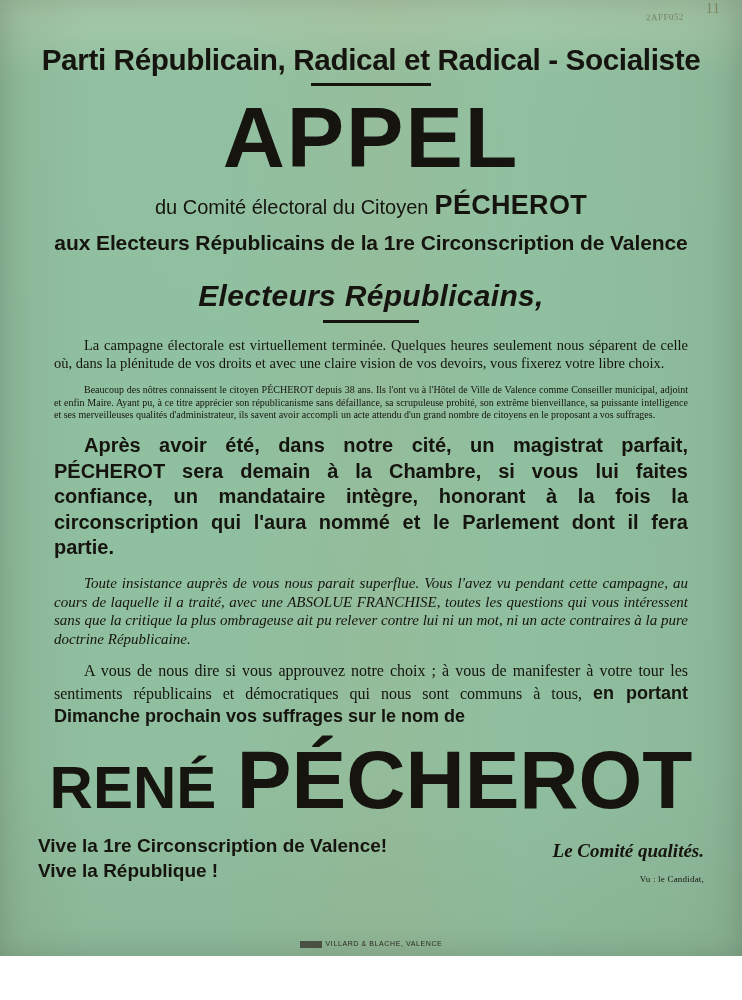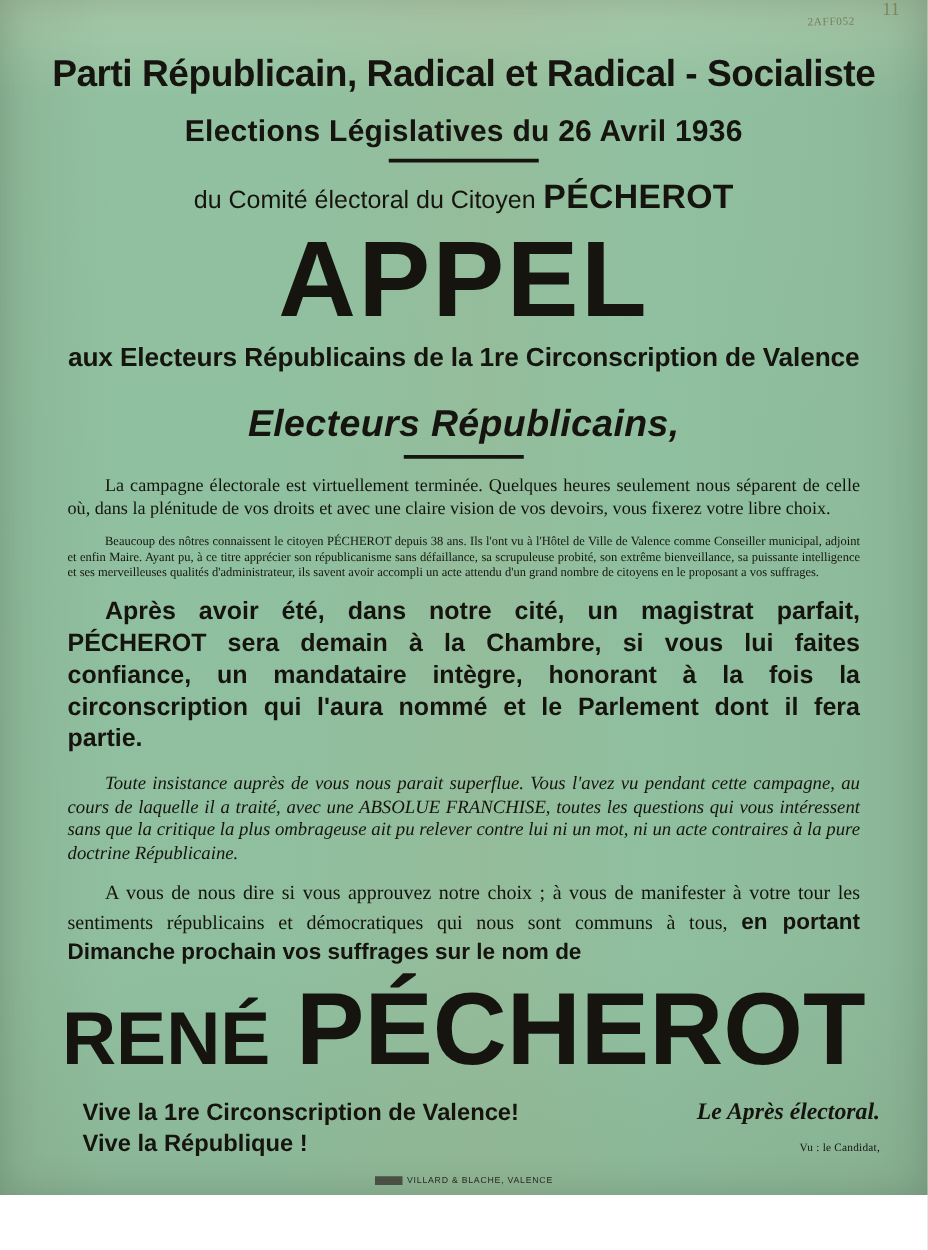--- a/index.html
+++ b/index.html
@@ -163,25 +163,24 @@
     line-height: 0.95;
     letter-spacing: 0px;
     margin-top: 8px;
     text-align: center;
   }
   .l-rene .first { font-size: 60px; }
   .l-rene .last { font-size: 82px; }
 
   .footer {
     display: flex;
-    align-items: flex-start;
+    align-items: flex-end;
     justify-content: space-between;
     margin-top: 16px;
     padding: 0 6px;
-    margin-left: 28px;
   }
   .vive {
     font-family: "Liberation Sans", sans-serif;
     font-weight: bold;
     font-size: 19px;
     line-height: 1.3;
     text-align: left;
   }
   .signature {
     text-align: right;
@@ -231,29 +230,28 @@
 <div class="poster">
   <div class="edge-shadow"></div>
 
   <div class="archive-mark">2AFF052</div>
   <div class="archive-num">11</div>
 
   <div class="paper ink">
 
     <div class="center l-party">Parti Républicain, Radical et Radical - Socialiste</div>
 
-    <div class="center l-elections">Elections Législatives du 26 Avril 1936</div>
     <div class="rule"></div>
+
+    <div class="center l-appel">APPEL</div>
 
     <div class="center l-comite">
       <span class="small">du Comité électoral du Citoyen</span>
       <span class="name">PÉCHEROT</span>
     </div>
-
-    <div class="center l-appel">APPEL</div>
 
     <div class="center l-aux">aux Electeurs Républicains de la 1re Circonscription de Valence</div>
 
     <div class="center l-electeurs">Electeurs Républicains,</div>
     <div class="rule short"></div>
 
     <div class="body-text">
       <p class="para p1">La campagne électorale est virtuellement terminée. Quelques heures seulement nous séparent de celle où, dans la plénitude de vos droits et avec une claire vision de vos devoirs, vous fixerez votre libre choix.</p>
       <p class="para p2">Beaucoup des nôtres connaissent le citoyen PÉCHEROT depuis 38 ans. Ils l'ont vu à l'Hôtel de Ville de Valence comme Conseiller municipal, adjoint et enfin Maire. Ayant pu, à ce titre apprécier son républicanisme sans défaillance, sa scrupuleuse probité, son extrême bienveillance, sa puissante intelligence et ses merveilleuses qualités d'administrateur, ils savent avoir accompli un acte attendu d'un grand nombre de citoyens en le proposant a vos suffrages.</p>
       <p class="para p3">Après avoir été, dans notre cité, un magistrat parfait, PÉCHEROT sera demain à la Chambre, si vous lui faites confiance, un mandataire intègre, honorant à la fois la circonscription qui l'aura nommé et le Parlement dont il fera partie.</p>
@@ -265,21 +263,21 @@
       <span class="first">RENÉ</span>
       <span class="last">PÉCHEROT</span>
     </div>
 
     <div class="footer">
       <div class="vive">
         <div>Vive la 1re Circonscription de Valence!</div>
         <div>Vive la République !</div>
       </div>
       <div class="signature">
-        <div class="sig-main">Le Après électoral.</div>
+        <div class="sig-main">Le Comité qualités.</div>
         <div class="sig-sub">Vu : le Candidat,</div>
       </div>
     </div>
   </div>
 
   <div class="printer">
     <span class="glyph"></span><span>VILLARD &amp; BLACHE, VALENCE</span>
   </div>
 </div>
 

